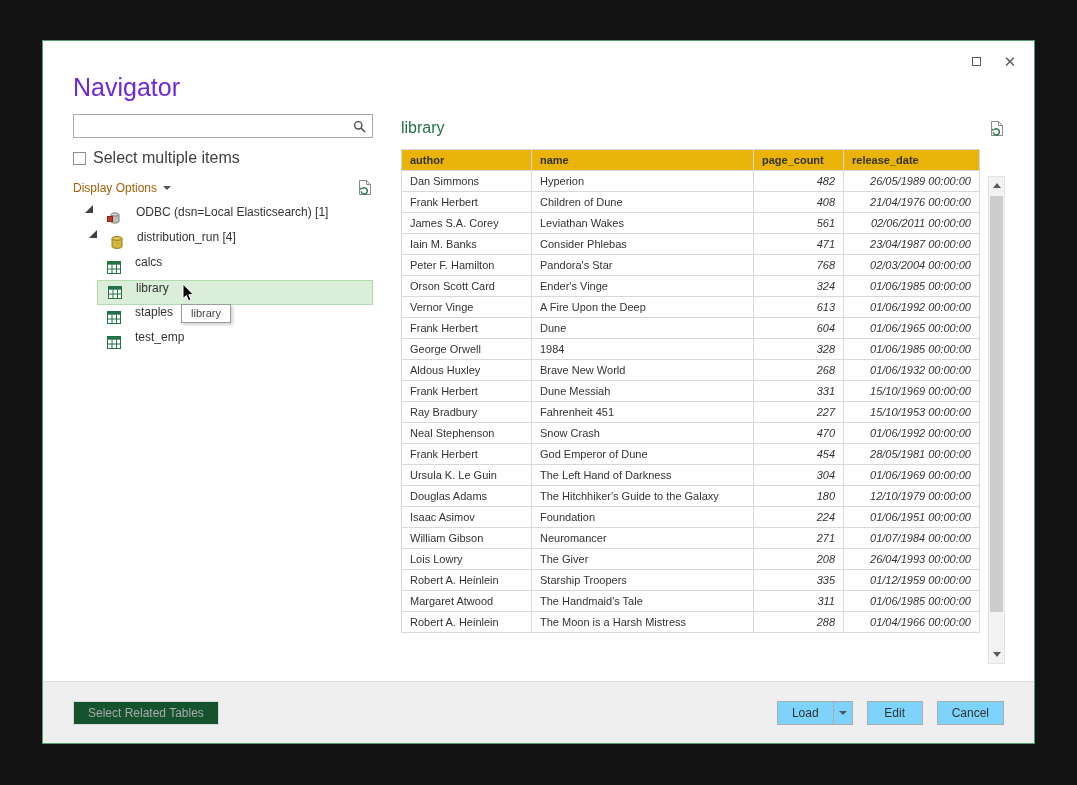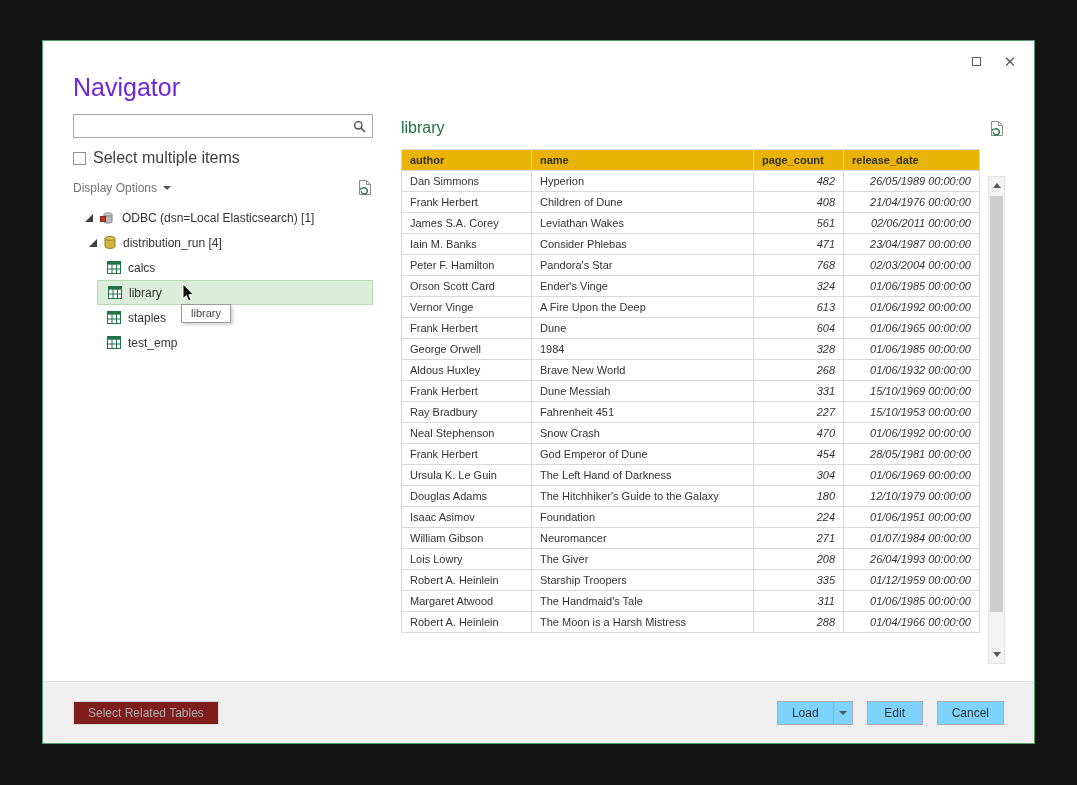--- a/index.html
+++ b/index.html
@@ -18,25 +18,25 @@
   
   .left-panel { position:absolute; left:30px; top:70px; width:300px; }
   .search-box { position:relative; margin-top:3px; height:24px; border:1px solid #ababab; background:#fff; display:flex; align-items:center; }
   .search-input { flex:1; border:none; outline:none; height:100%; padding:0 6px; font-size:12px; font-family:inherit; background:transparent; }
   .search-btn { width:26px; height:100%; display:flex; align-items:center; justify-content:center; }
 
   .check-row { display:flex; align-items:center; gap:7px; margin-top:11px; font-size:16px; color:#404040; }
   .checkbox { width:13px; height:13px; border:1px solid #8f8f8f; background:#fff; display:inline-block; flex:none; }
 
   .display-row { margin-top:12px; display:flex; align-items:center; justify-content:space-between; }
-  .display-opts { display:flex; align-items:center; gap:6px; font-size:12px; color:#737373; cursor:default; }
+  .display-opts { display:flex; align-items:center; gap:6px; font-size:12px; color:#a16207; cursor:default; }
   .caret-down { width:0; height:0; border-left:4px solid transparent; border-right:4px solid transparent; border-top:4px solid #555; display:inline-block; }
 
   .tree { margin-top:9px; }
-  .tree-row { height:25px; display:flex; align-items:center; font-size:12px; color:#333; cursor:default; }
+  .tree-row { height:25px; display:flex; font-size:12px; color:#333; cursor:default;gap:7px; }
   .tri { width:0; height:0; border:4px solid transparent; border-right:4px solid #404040; border-bottom:4px solid #404040; margin-right:7px; flex:none; }
   .lvl0 { padding-left:12px; }
   .lvl1 { padding-left:16px; }
   .tree-table-row { margin-left:24px; padding-left:10px; }
   .tree-table-row.selected { background:#dbeeda; border:1px solid #b3dcae; }
   .icon { display:inline-flex; margin-right:7px; flex:none; align-items:center; }
   .tree-label { white-space:nowrap; }
 
   .tooltip { position:absolute; left:138px; top:263px; background:#fff; border:1px solid #9b9b9b; box-shadow:2px 2px 3px rgba(0,0,0,.18); padding:2px 9px 3px; font-size:11px; color:#444; z-index:5; }
   .cursor { position:absolute; left:139px; top:242px; z-index:6; }
@@ -57,21 +57,21 @@
   .scrollbar { position:absolute; left:587px; top:27px; width:17px; height:488px; background:#f3f3f3; border:1px solid #e3e3e3; display:flex; flex-direction:column; }
   .scroll-btn { height:17px; flex:none; display:flex; align-items:center; justify-content:center; }
   .scroll-track { flex:1; position:relative; }
   .scroll-thumb { position:absolute; top:2px; left:1px; right:1px; height:92%; background:#cdcdcd; }
   .tri-up { width:0; height:0; border-left:4px solid transparent; border-right:4px solid transparent; border-bottom:5px solid #5a5a5a; }
   .tri-down { width:0; height:0; border-left:4px solid transparent; border-right:4px solid transparent; border-top:5px solid #5a5a5a; }
 
   
   .footer { position:absolute; left:0; right:0; bottom:0; height:62px; background:#efefef; border-top:1px solid #dedede; display:flex; align-items:center; justify-content:space-between; padding:0 30px; }
   .btn { height:24px; min-width:56px; padding:0 14px; background:#7dd3fc; border:1px solid #ababab; font-size:12px; color:#333; font-family:inherit; cursor:default; }
-  .btn.disabled { background:#7f1d1d; border-color:#d9d9d9; color:#ababab; }
+  .btn.disabled { background:#14532d; border-color:#d9d9d9; color:#ababab; }
   .footer-right { display:flex; gap:14px; align-items:center; }
   .split-btn { display:flex; }
   .load-main { border-right:none; min-width:48px; }
   .load-arrow { min-width:0; width:20px; padding:0; display:flex; align-items:center; justify-content:center; border-left:1px solid #ababab; }
 </style>
 </head>
 <body>
 
 <div class="dialog">
 

